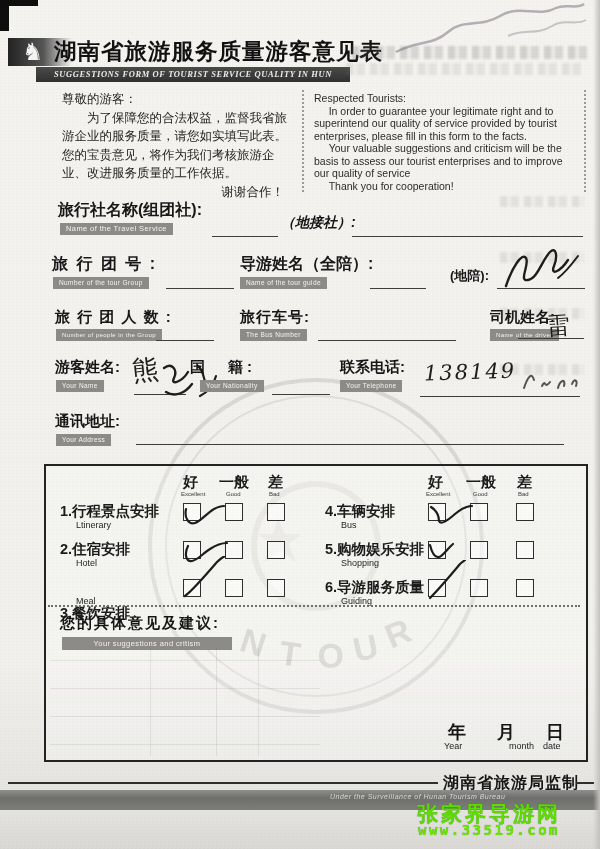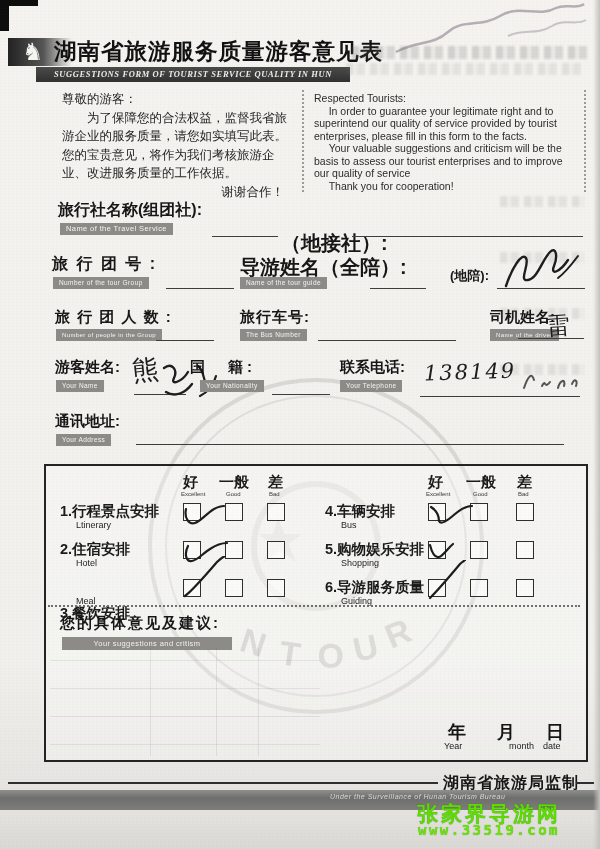--- a/index.html
+++ b/index.html
@@ -113,27 +113,27 @@
   <div class="abs intro-en">
     <div>Respected Tourists:</div>
     <div class="ind">In order to guarantee your legitimate right and to superintend our quality of service provided by tourist enterprises, please fill in this form to the facts.</div>
     <div class="ind">Your valuable suggestions and criticism will be the basis to assess our tourist enterprises and to improve our quality of service</div>
     <div class="ind">Thank you for cooperation!</div>
   </div>
 
   <div class="abs lbl" style="left:58px;top:200px;font-size:16px;">旅行社名称(组团社):</div>
   <div class="abs sub" style="left:60px;top:223px;">Name of the Travel Service</div>
   <div class="abs ul" style="left:212px;top:220px;width:66px;height:16px;"></div>
-  <div class="abs lbl" style="left:281px;top:230px;font-size:20px;">（地接社）:</div>
+  <div class="abs lbl" style="left:281px;top:214px;font-size:14px;font-style:italic;">（地接社）:</div>
   <div class="abs ul" style="left:352px;top:220px;width:231px;height:16px;"></div>
 
   <div class="abs lbl" style="left:52px;top:254px;font-size:16px;letter-spacing:2px;">旅 行 团 号 :</div>
   <div class="abs sub" style="left:53px;top:277px;font-size:6.5px;">Number of the tour Group</div>
   <div class="abs ul" style="left:166px;top:274px;width:68px;height:14px;"></div>
-  <div class="abs lbl" style="left:240px;top:254px;font-size:20px;">导游姓名（全陪）:</div>
+  <div class="abs lbl" style="left:240px;top:254px;font-size:16px;">导游姓名（全陪）:</div>
   <div class="abs sub" style="left:240px;top:277px;font-size:6.5px;">Name of the tour guide</div>
   <div class="abs ul" style="left:370px;top:274px;width:56px;height:14px;"></div>
   <div class="abs lbl" style="left:450px;top:267px;font-size:13px;">(地陪):</div>
   <div class="abs ul" style="left:497px;top:274px;width:88px;height:14px;"></div>
   <svg class="abs" style="left:498px;top:242px;" width="84" height="50" viewBox="0 0 84 50">
     <path d="M8 44 C14 26 24 10 28 16 C32 22 20 40 30 38 C40 36 44 18 52 10 C58 4 60 14 56 24 C52 34 62 30 70 18" fill="none" stroke="#1d1d1d" stroke-width="2.4" stroke-linecap="round"></path>
     <path d="M60 36 C68 30 74 22 80 14" fill="none" stroke="#1d1d1d" stroke-width="2" stroke-linecap="round"></path>
   </svg>
 
   <div class="abs lbl" style="left:55px;top:308px;font-size:15px;letter-spacing:1.5px;">旅 行 团 人 数 :</div>

